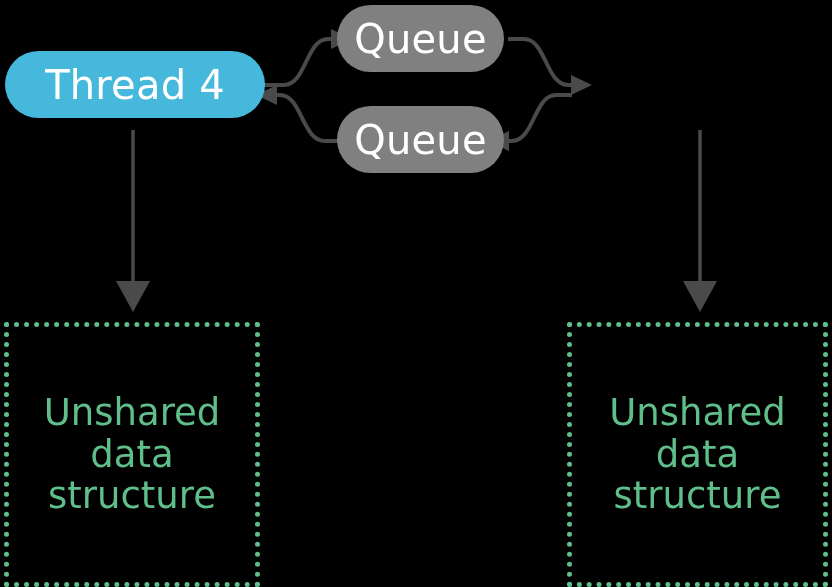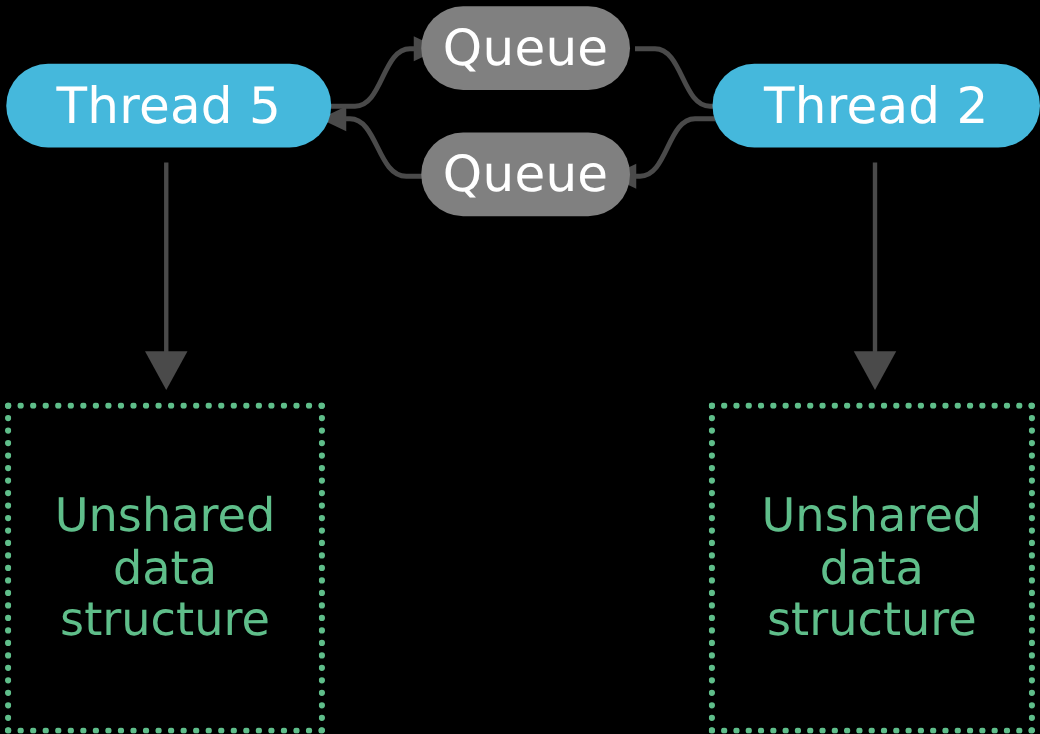--- a/index.html
+++ b/index.html
@@ -114,26 +114,23 @@
       <polygon class="edge-head" points="116,281 150,281 133,312"></polygon>
     </g>
 
     <g>
       <line class="edge-path-thin" x1="700" y1="130" x2="700" y2="283"></line>
       <polygon class="edge-head" points="683,281 717,281 700,312"></polygon>
     </g>
   </svg>
 
   <div class="node pill-thread" style="left:5px; top:51px; width:260px; height:67px;">
-    <span>Thread 5</span>
+    <span>Thread 4</span>
   </div>
 
-  <div class="node pill-thread" style="left:570px; top:51px; width:262px; height:67px;">
-    <span>Thread 2</span>
-  </div>
 
   <div class="node pill-queue" style="left:337px; top:5px; width:167px; height:67px;">
     <span>Queue</span>
   </div>
 
   <div class="node pill-queue" style="left:337px; top:106px; width:167px; height:67px;">
     <span>Queue</span>
   </div>
 
   <div class="node dotted-box" style="left:4px; top:322px; width:256px; height:265px;">

